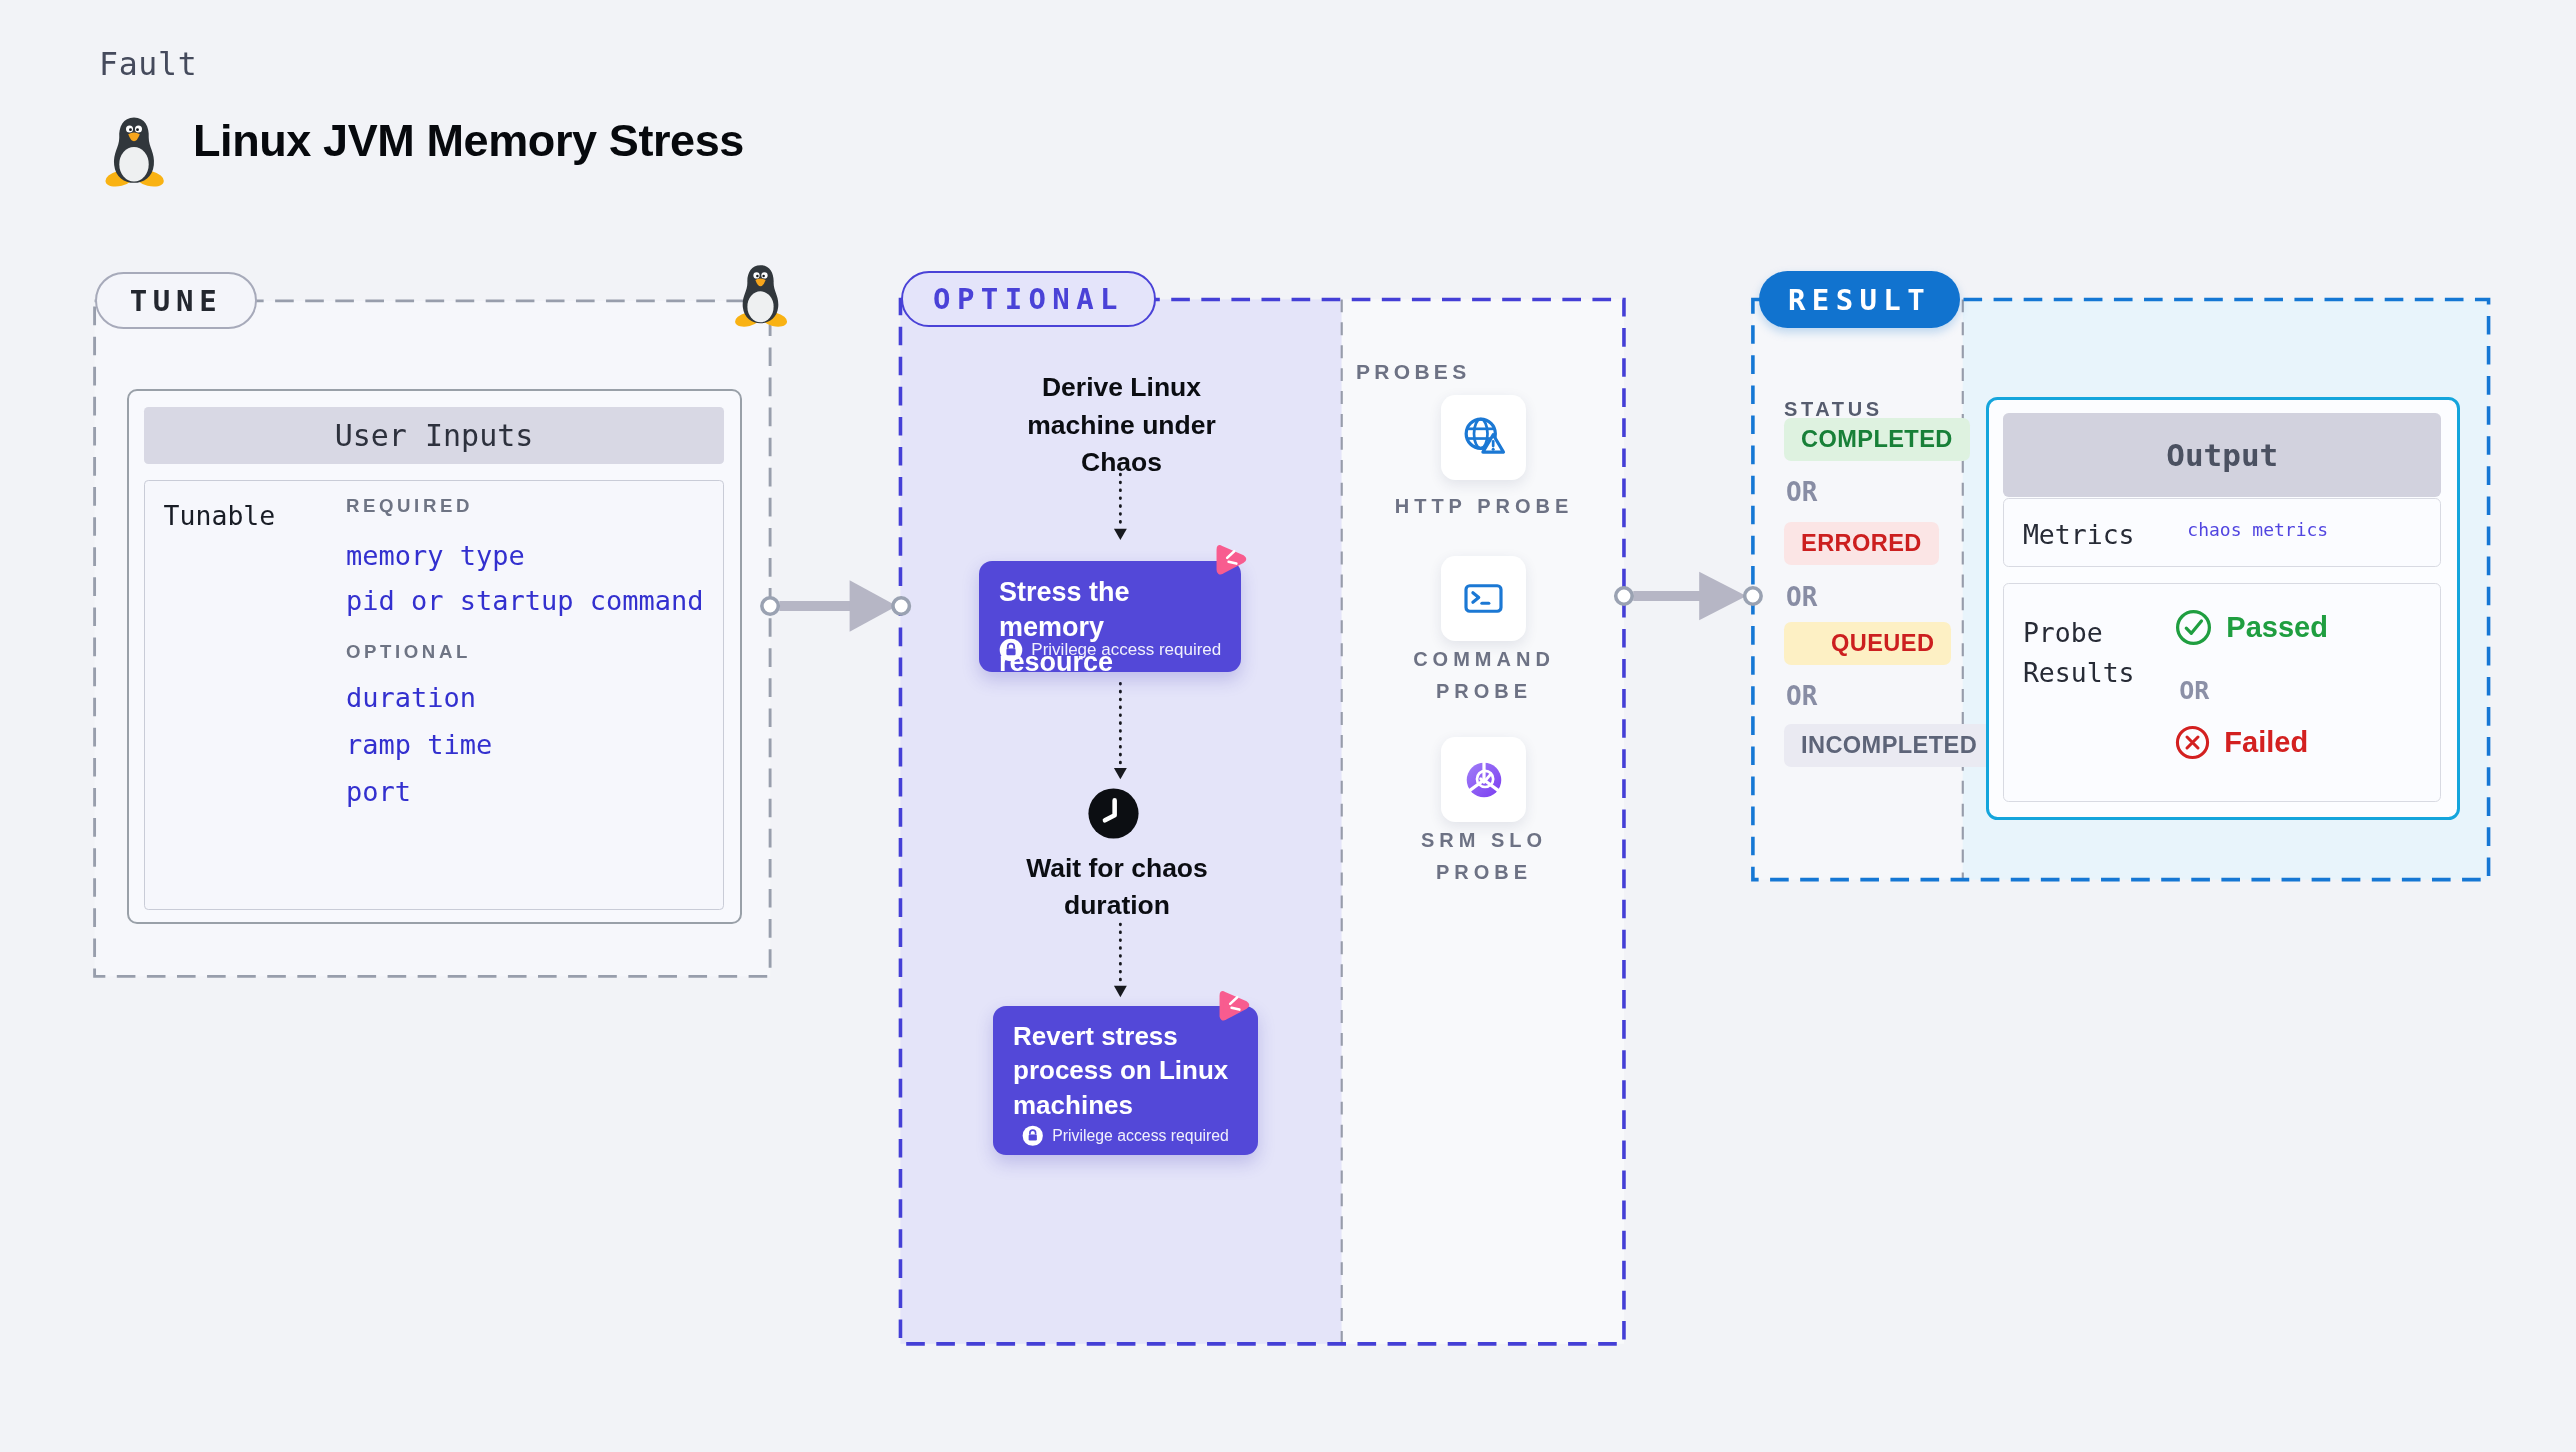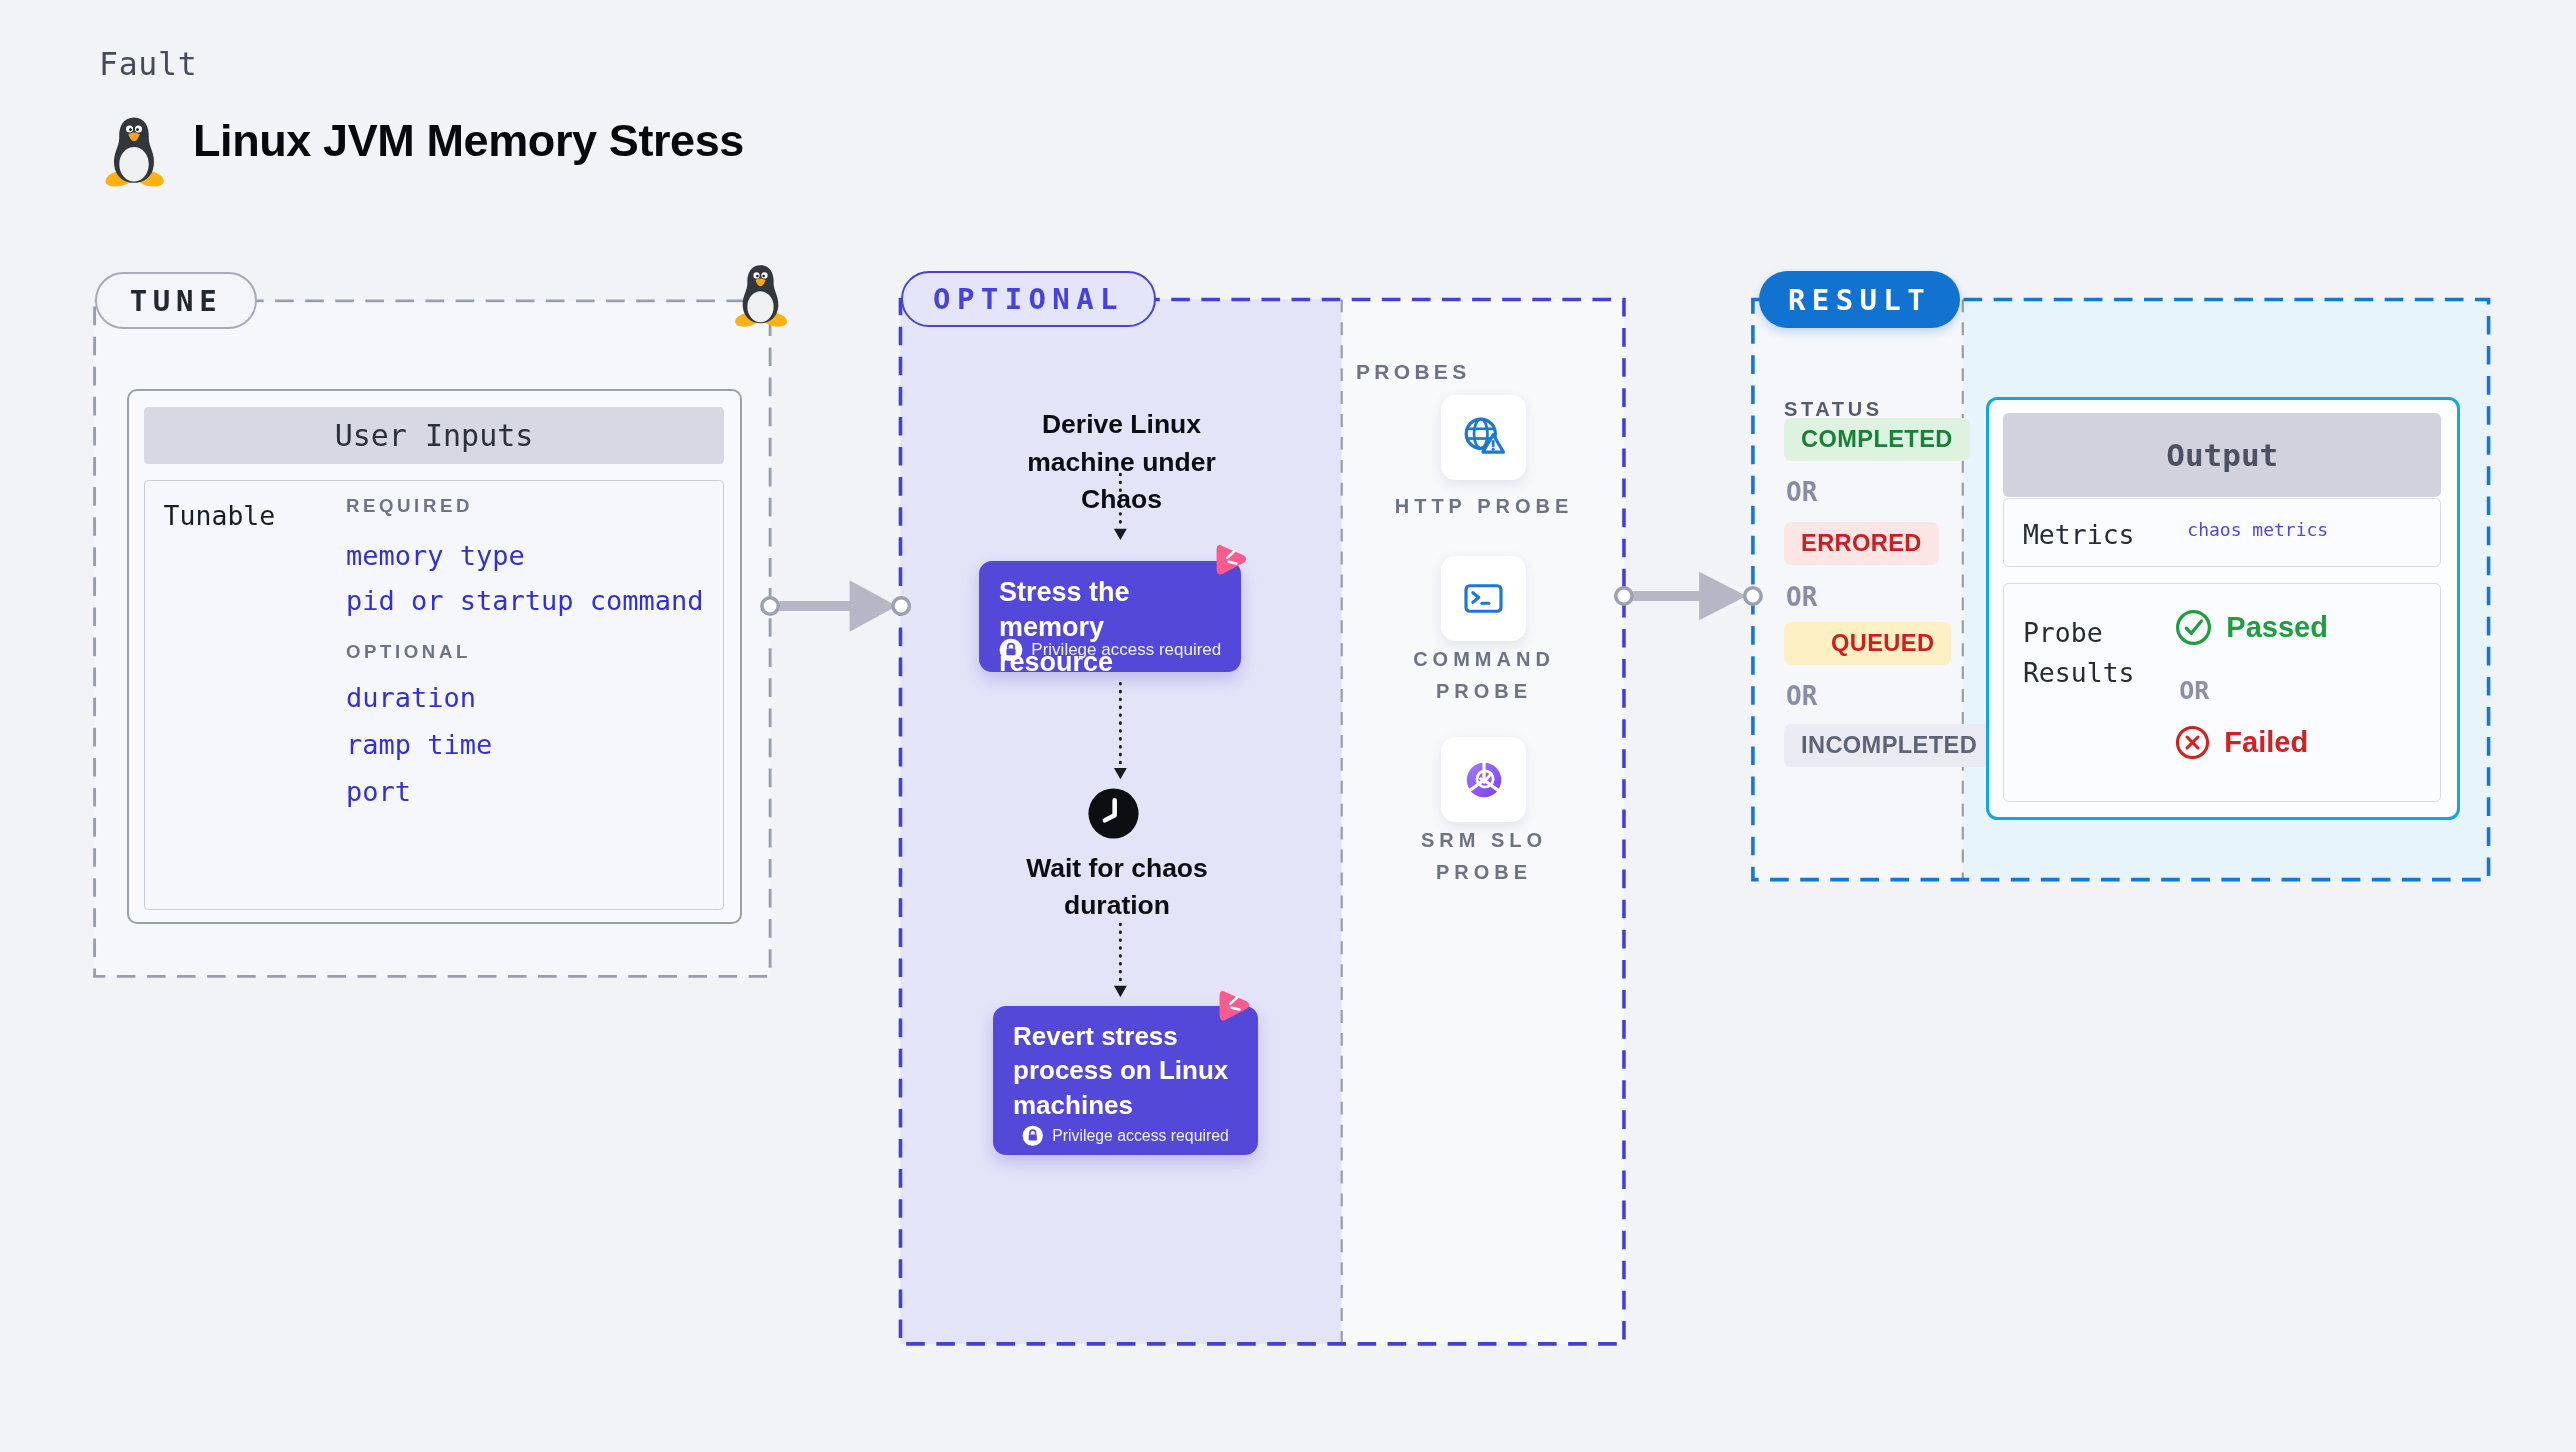--- a/index.html
+++ b/index.html
@@ -40,21 +40,21 @@
              background:#f6f7fc; border:1.4px solid #c9ccd7; border-radius:4.3px; }
   .tunable-label { position:absolute; left:18.6px; top:18.6px; font-size:26.5px; color:#191d26; }
   .caption { font-weight:700; color:#6e7484; letter-spacing:3.6px; }
   .ui-req   { position:absolute; left:201px; top:14.3px;  font-size:18.6px; }
   .ui-opt   { position:absolute; left:201px; top:160px; font-size:18.6px; }
   .link-item { position:absolute; left:201px; font-size:27px; color:#3330cf; }
   .li-0 { top:59px; } .li-1 { top:104px; }
   .li-2 { top:201px; } .li-3 { top:248px; } .li-4 { top:295px; }
 
   
-  .derive-text { left:991px; top:406px; width:261px; text-align:center;
+  .derive-text { left:991px; top:369px; width:261px; text-align:center;
                  font-weight:700; font-size:26.5px; line-height:1.42; color:#0b0d12; }
   .node { background:#5348d8; border-radius:13px; box-shadow:0 7.2px 17px rgba(60,50,180,.22);
           color:#ffffff; }
   .node-stress { left:979px; top:561px; width:262px; height:111px; }
   .node-revert { left:981px; top:1006px; width:265px; height:149px;margin-left:12px; }
   .node-label { font-weight:700; line-height:1.3; padding:14.3px 20px 0; }
   .node-stress .node-label { font-size:27px; }
   .node-revert .node-label { font-size:26px; line-height:1.32; padding-top:13px; }
   .priv-row { position:absolute; left:0; right:0; bottom:10px; display:flex;
               align-items:center; justify-content:center; gap:8.6px; }

